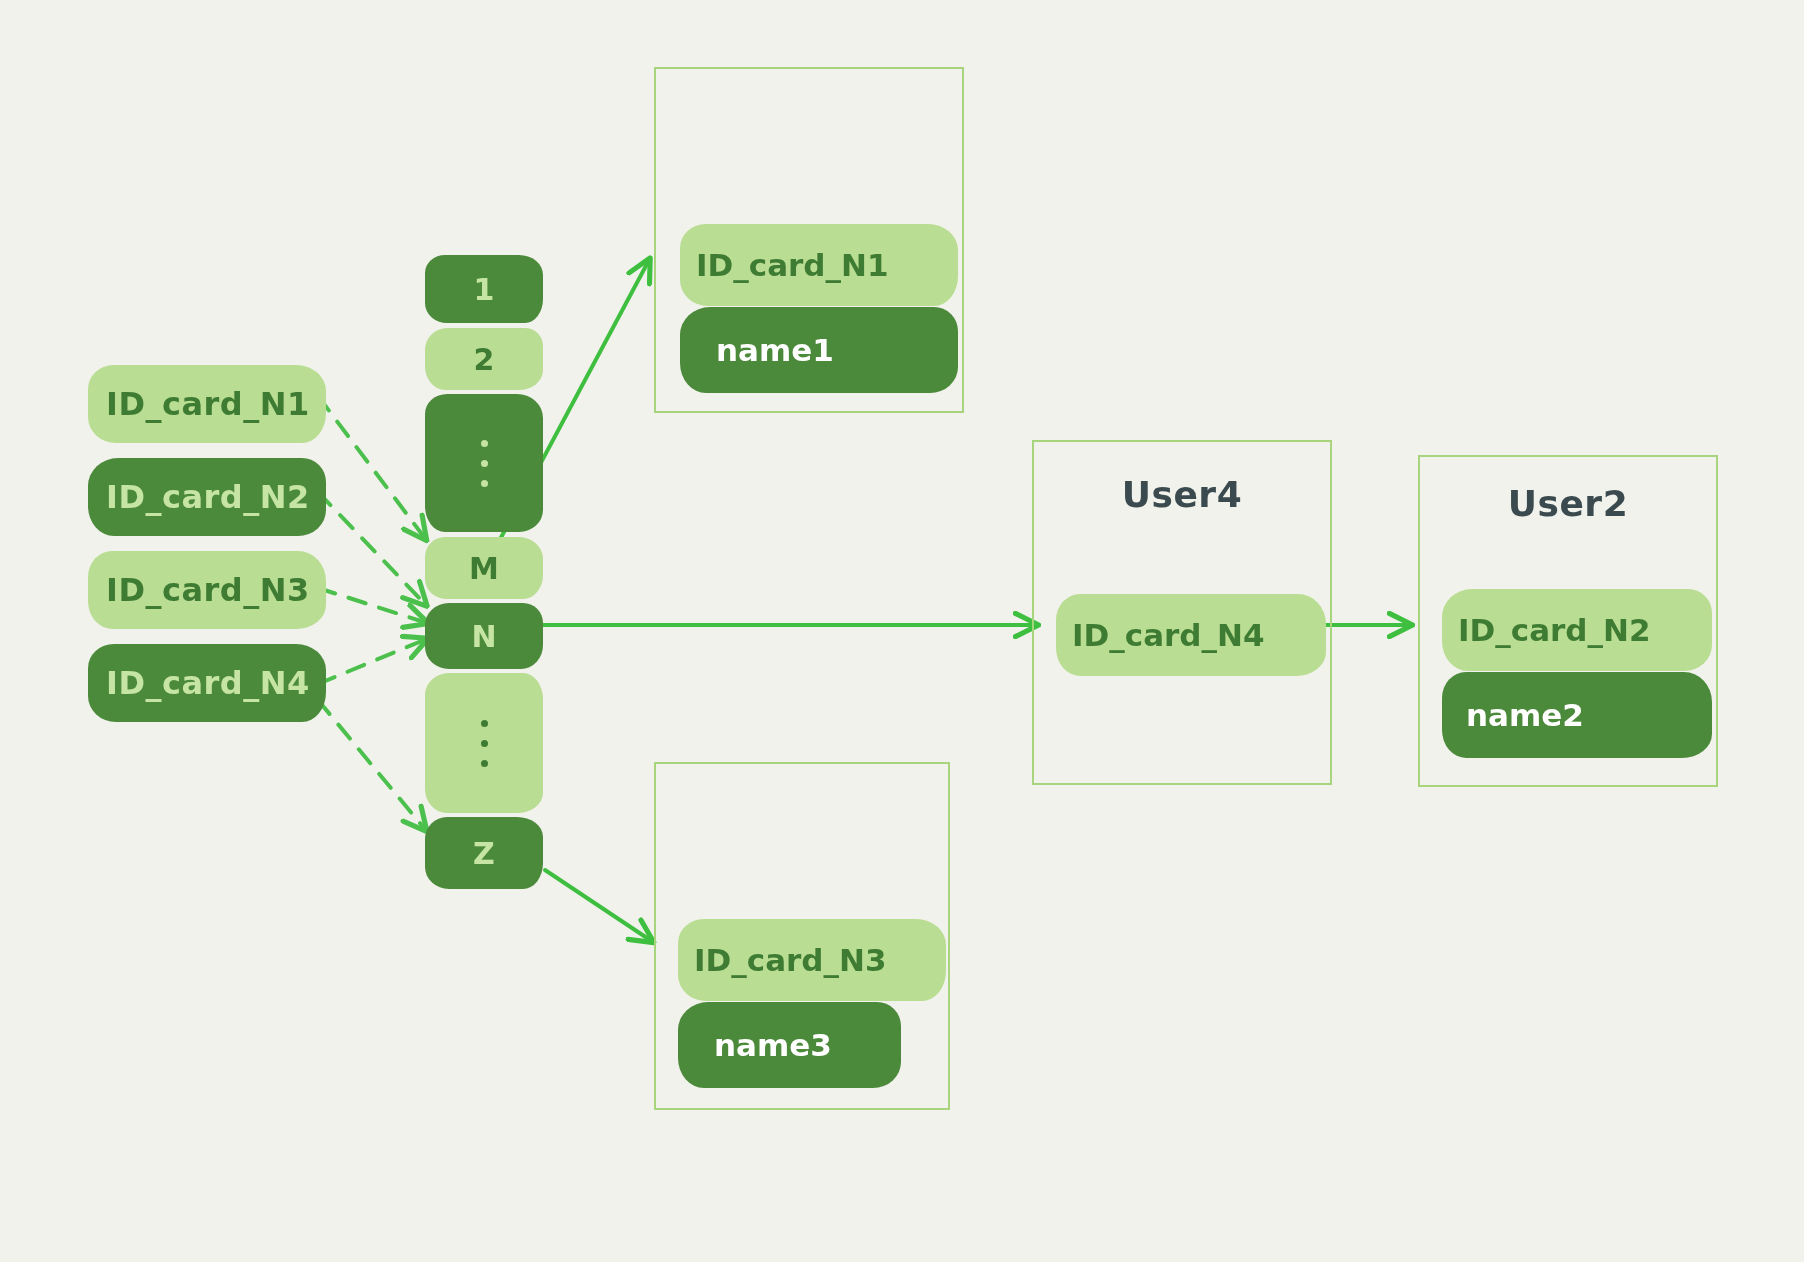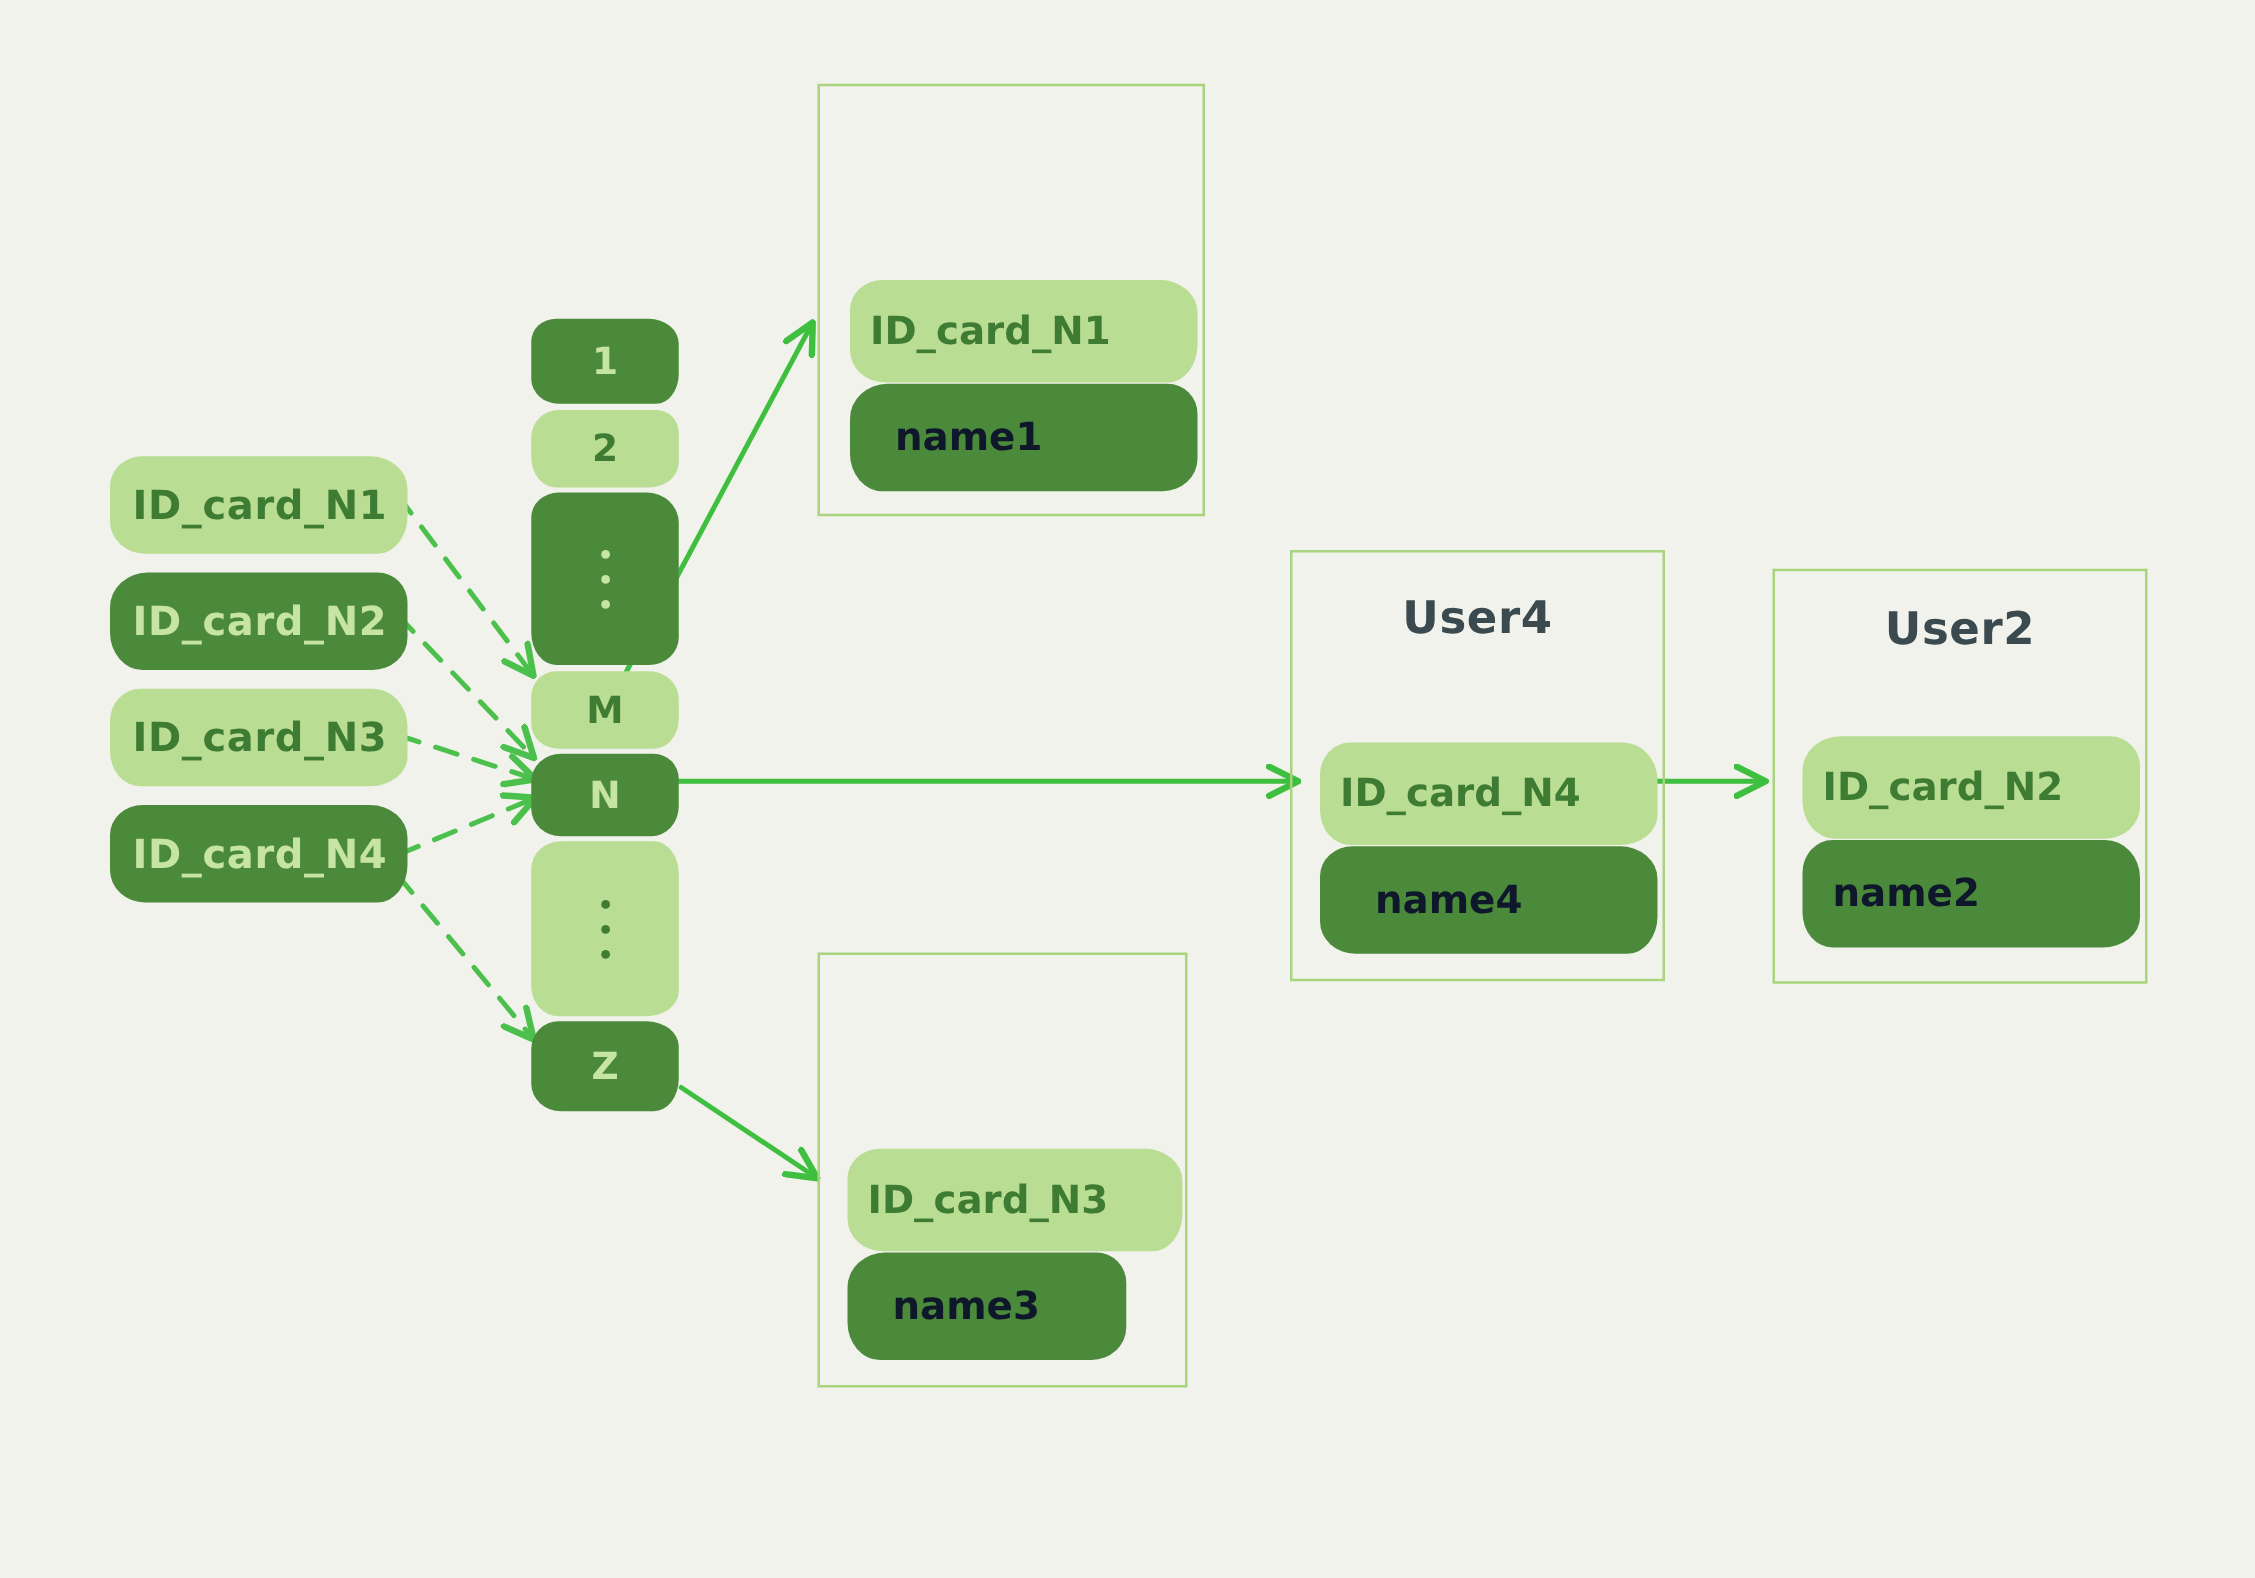--- a/index.html
+++ b/index.html
@@ -73,21 +73,21 @@
   }
   .fieldpill{
     position:absolute;
     display:flex;align-items:center;
     box-sizing:border-box;
     font-size:31px;font-weight:700;
     white-space:nowrap;
     padding-left:16px;
   }
   .fieldpill.light{background:#b9dd92;color:#3f7c33;}
-  .fieldpill.dark{background:#4c8a3b;color:#0f172a;}
+  .fieldpill.dark{background:#4c8a3b;color:#ffffff;}
 
   
   #edges{position:absolute;left:0;top:0;width:1804px;height:1262px;
          pointer-events:none;}
   .dash{fill:none;stroke:#4cc04c;stroke-width:4;stroke-linecap:round;
         stroke-dasharray:18 14;}
   .solid{fill:none;stroke:#3fbf3f;stroke-width:4;stroke-linecap:round;}
 </style>
 </head>
 <body>
@@ -191,23 +191,20 @@
     <div class="fieldpill dark w2" style="left:24px;top:238px;width:278px;height:86px;padding-left:36px;">
       <span>name1</span>
     </div>
   </div>
 
   <div class="userbox" style="left:1032px;top:440px;width:300px;height:345px;">
     <div class="usertitle" style="top:32px;">User4</div>
     <div class="fieldpill light w3" style="left:22px;top:152px;width:270px;height:82px;">
       <span>ID_card_N4</span>
     </div>
-    <div class="fieldpill dark w1" style="left:22px;top:235px;width:270px;height:86px;padding-left:44px;">
-      <span>name4</span>
-    </div>
   </div>
 
   <div class="userbox" style="left:1418px;top:455px;width:300px;height:332px;">
     <div class="usertitle" style="top:26px;">User2</div>
     <div class="fieldpill light w2" style="left:22px;top:132px;width:270px;height:82px;">
       <span>ID_card_N2</span>
     </div>
     <div class="fieldpill dark w3" style="left:22px;top:215px;width:270px;height:86px;padding-left:24px;">
       <span>name2</span>
     </div>

